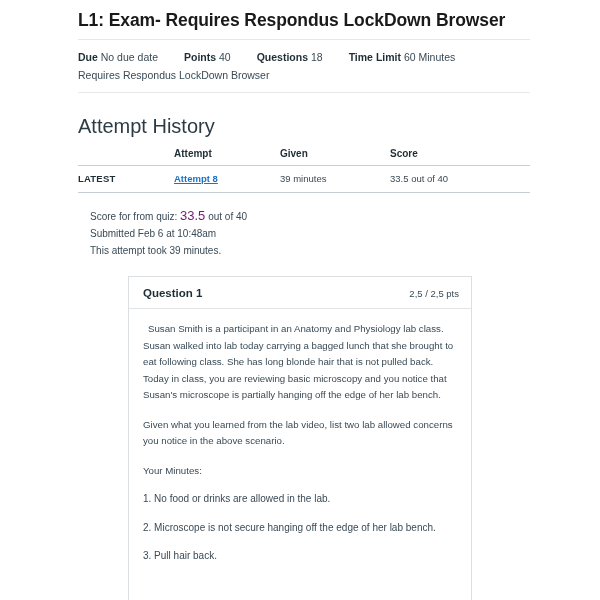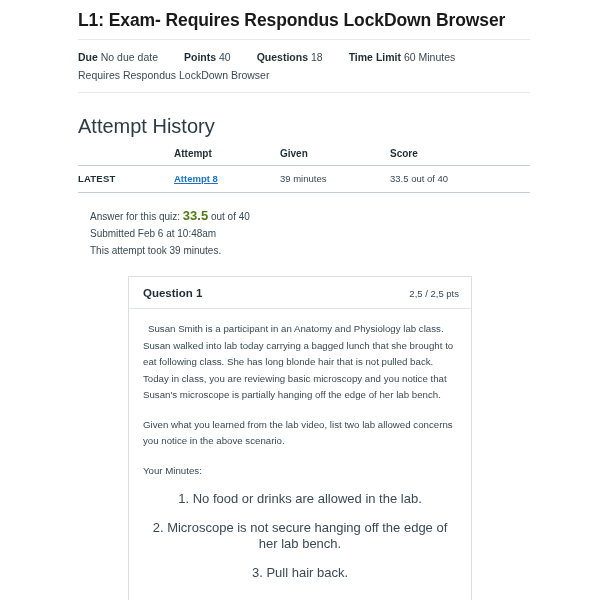--- a/index.html
+++ b/index.html
@@ -130,22 +130,22 @@
   
   .score-summary {
     margin-top: 14px;
     padding-left: 12px;
     font-size: 10px;
     line-height: 17px;
     color: #3a4a55;
   }
   .score-big {
     font-size: 13px;
-    font-weight: bold;
-    color: #4d7c0f;
+    font-weight: normal;
+    color: #701a75;
   }
 
   
   .question-card {
     margin: 17px 0 0 50px;
     width: 344px;
     border-left: 1px solid #dcdfe2;
     border-right: 1px solid #dcdfe2;
     border-top: 1px solid #dcdfe2;
     background: #ffffff;
@@ -179,25 +179,24 @@
   }
   .q-text.indent-first { text-indent: 5px; }
   .q-gap { height: 13px; }
   .answer-label {
     font-size: 9.7px;
     line-height: 16.5px;
     color: #3a4a55;
     margin: 0;
   }
   .answer-item {
-    font-size: 13px;
+    font-size: 10px;
     line-height: 16.5px;
     color: #3a4a55;
     margin: 12px 0 0 0;
-    text-align: center;
   }
   .card-tail { height: 88px; }
 </style>
 </head>
 <body>
 
 <div class="top-clip">
   <div class="top-clip-inner">......</div>
 </div>
 
@@ -229,21 +228,21 @@
       <tr>
         <td><span class="kept-label">LATEST</span></td>
         <td><a class="attempt-link">Attempt 8</a></td>
         <td>39 minutes</td>
         <td>33.5 out of 40</td>
       </tr>
     </tbody>
   </table>
 
   <div class="score-summary">
-    <div><span>Answer for this quiz:</span> <span class="score-big">33.5</span> <span>out of 40</span></div>
+    <div><span>Score for from quiz:</span> <span class="score-big">33.5</span> <span>out of 40</span></div>
     <div>Submitted Feb 6 at 10:48am</div>
     <div>This attempt took 39 minutes.</div>
   </div>
 
   <div class="question-card">
     <div class="question-header">
       <span class="question-name">Question 1</span>
       <span class="question-points">2,5 / 2,5 pts</span>
     </div>
     <div class="question-body">

